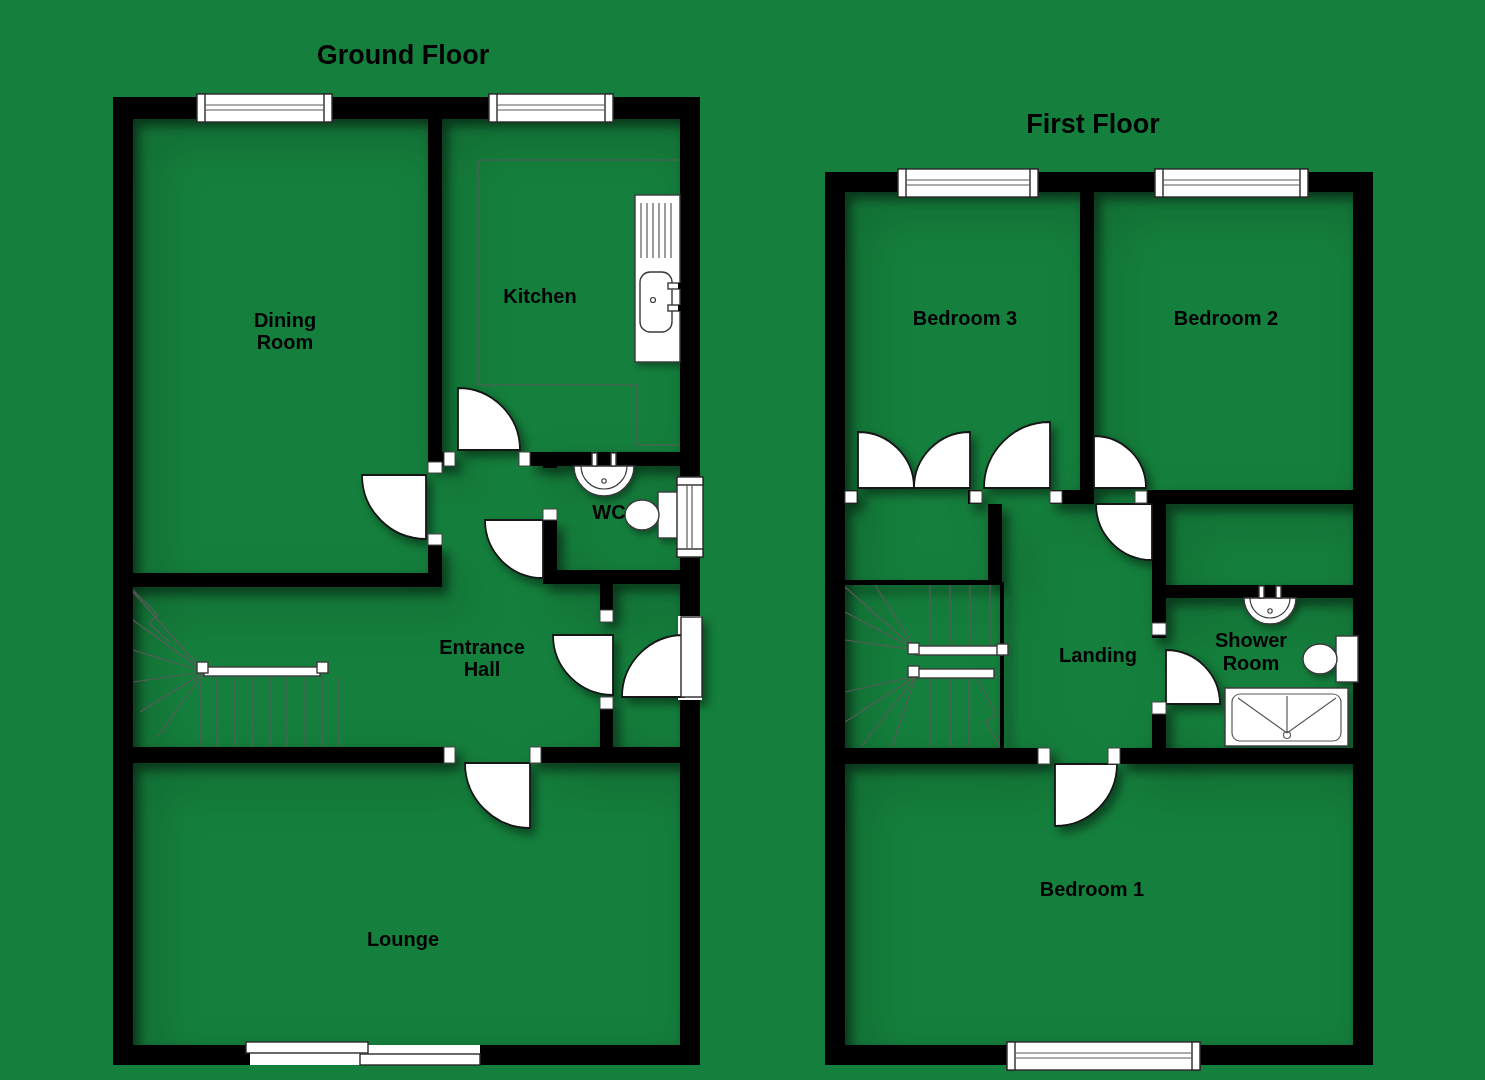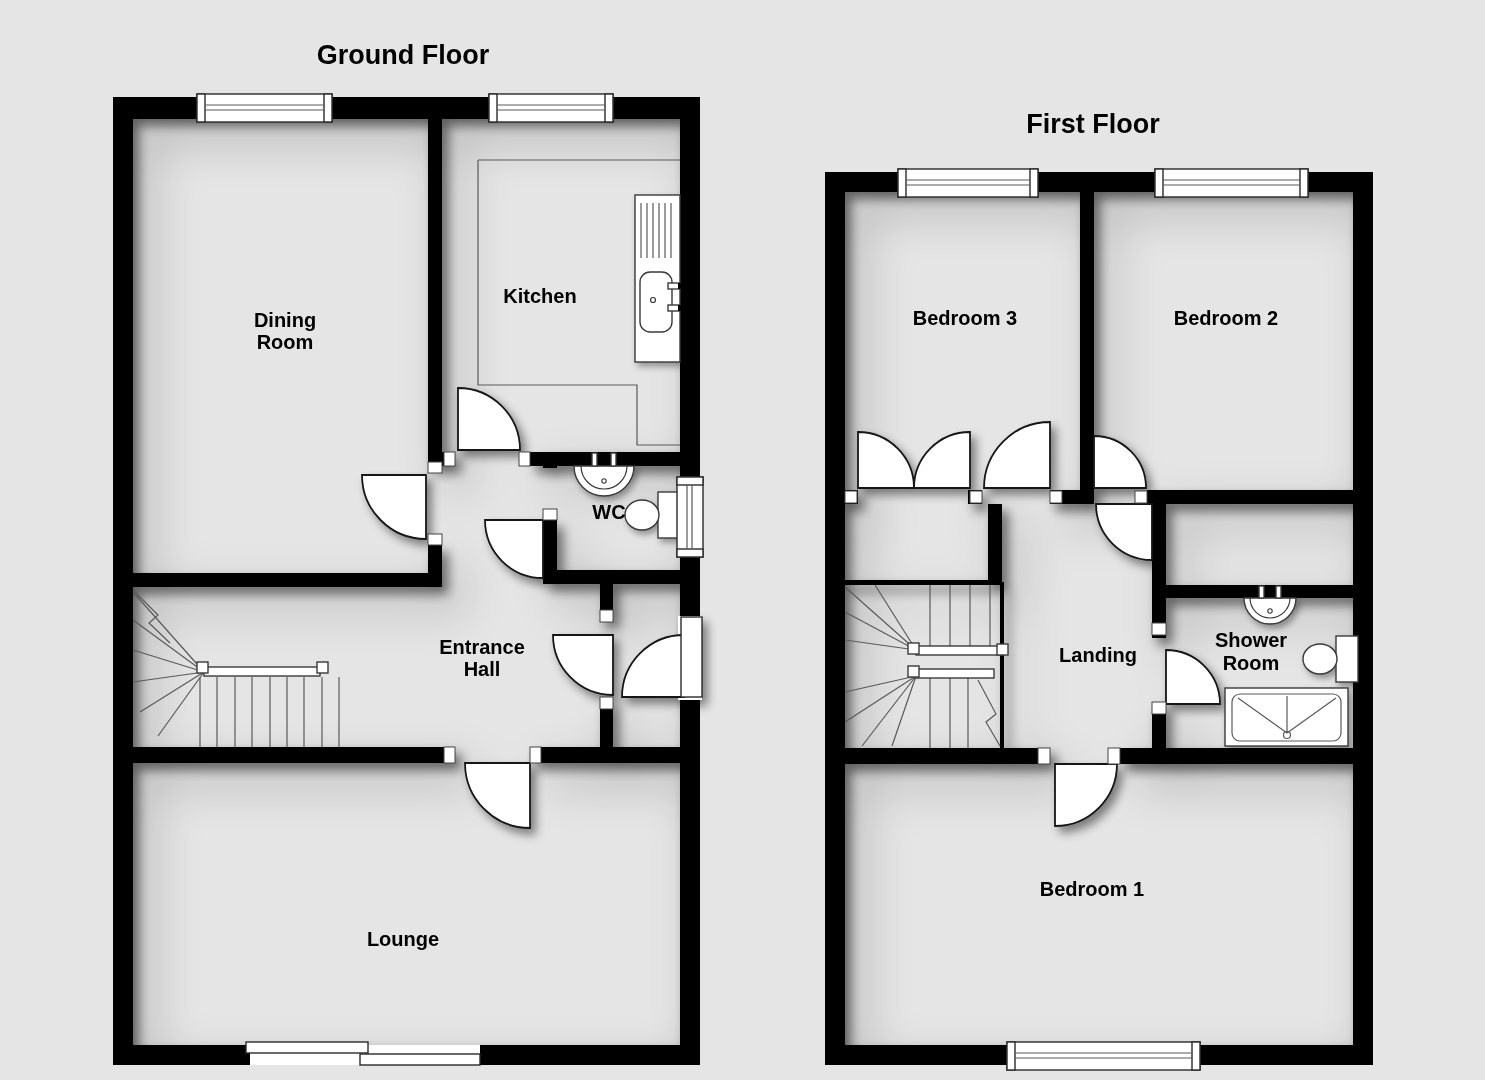--- a/index.html
+++ b/index.html
@@ -1,16 +1,16 @@
 <!DOCTYPE html>
 <html><head>
 <meta charset="utf-8">
 <style>
   html,body{margin:0;padding:0;background:#fff;}
-  #canvas{position:relative;width:1485px;height:1080px;background:#e5e5e5;overflow:hidden;
+  #canvas{position:relative;width:1485px;height:1080px;background:#15803d;overflow:hidden;
           font-family:"Liberation Sans",sans-serif;}
   svg{position:absolute;left:0;top:0;}
   #walls-layer{filter:drop-shadow(6px 7px 6px rgba(0,0,0,.55)) drop-shadow(16px 18px 22px rgba(0,0,0,.22));
                clip-path:path("M113,97 H700 V1065 H113 Z M825,172 H1373 V1065 H825 Z");}
   #doors-layer{filter:drop-shadow(5px 6px 5px rgba(0,0,0,.45));}
   .fixture{filter:drop-shadow(3px 4px 3px rgba(0,0,0,.35));}
   text{fill:#000;font-weight:bold;}
   .room-label{font-size:20px;}
   .floor-title{font-size:27px;}
   .door{fill:#fff;stroke:#161616;stroke-width:1.8;}

